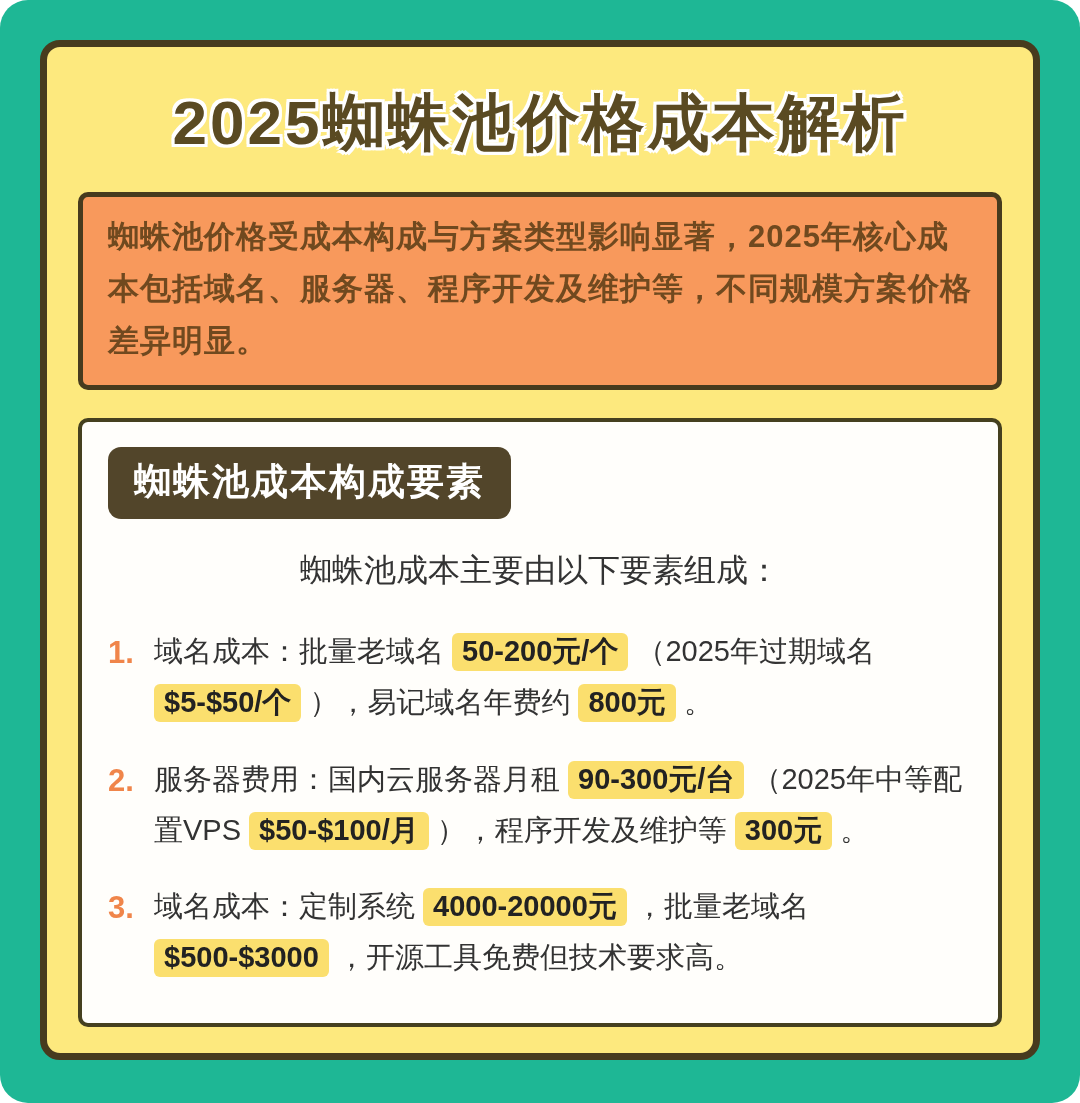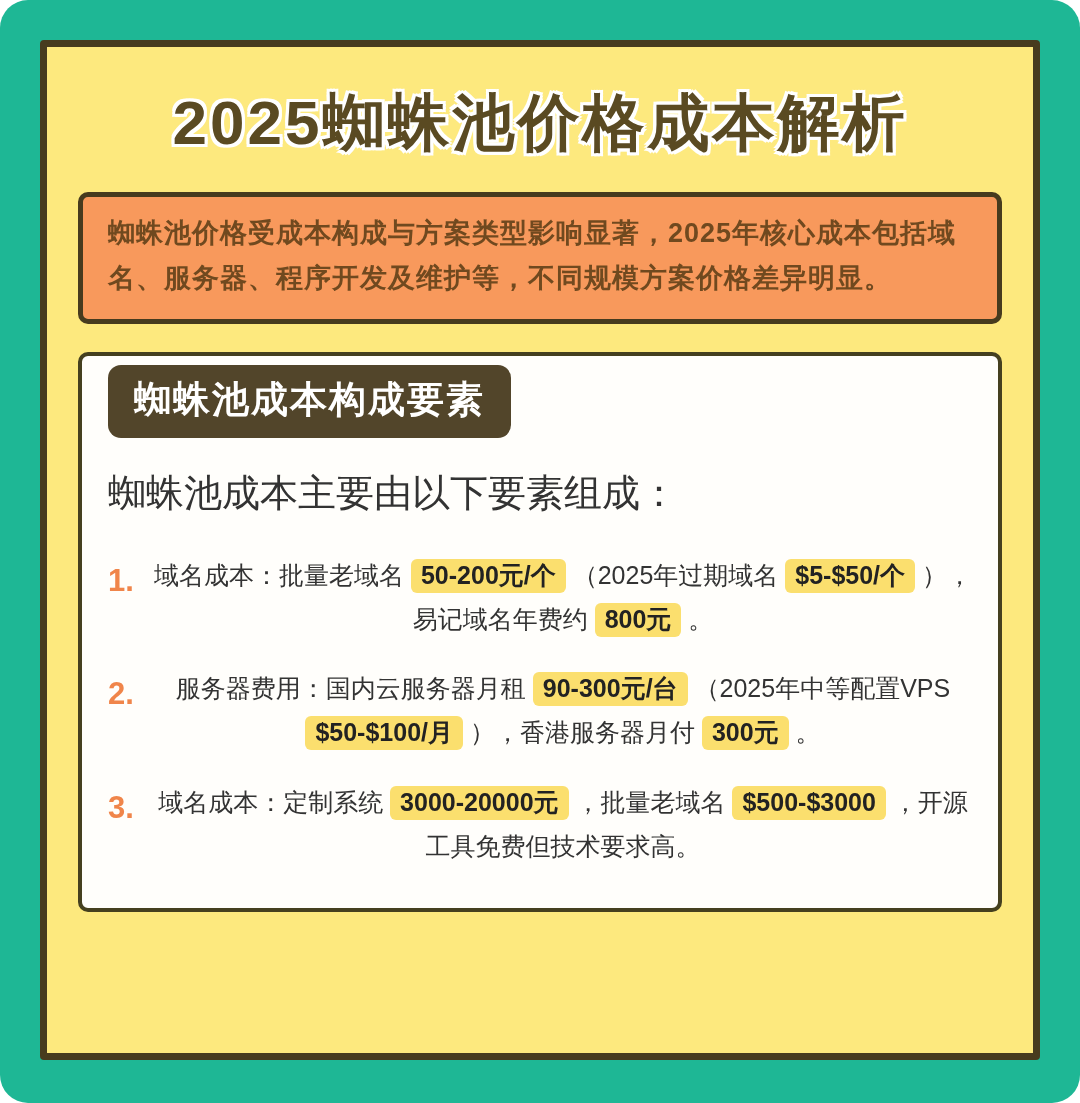--- a/index.html
+++ b/index.html
@@ -31,21 +31,21 @@
   .canvas{
     width:1080px;height:1103px;
     background:var(--canvas-bg);
     border-radius:28px;
     padding:40px 40px 43px 40px;
   }
   .card{
     width:100%;height:100%;
     background:var(--card-bg);
     border:7px solid var(--card-border);
-    border-radius:4px;
+    border-radius:20px;
     padding:0 31px;
   }
   .title{
     margin-top:34px;
     text-align:center;
     font-size:62px;
     font-weight:900;
     letter-spacing:3px;
     color:var(--title-color);
     line-height:1.35;
@@ -54,71 +54,71 @@
       -3px  3px 0 var(--title-outline), 3px  3px 0 var(--title-outline),
        0   -3px 0 var(--title-outline), 0    3px 0 var(--title-outline),
       -3px  0   0 var(--title-outline), 3px  0   0 var(--title-outline);
   }
   .summary{
     margin-top:27px;
     background:var(--summary-bg);
     border:5px solid var(--summary-border);
     border-radius:10px;
     padding:14px 25px 18px 25px;
-    font-size:27px;
+    font-size:31px;
     font-weight:700;
     color:var(--summary-text);
     line-height:1.68;
     letter-spacing:1px;
   }
   .panel{
     margin-top:28px;
     background:var(--panel-bg);
     border:4px solid var(--panel-border);
     border-radius:10px;
-    padding:9px 26px 40px 26px;
+    padding:25px 26px 40px 26px;
   }
   .badge{
     display:inline-block;
     background:var(--badge-bg);
     color:var(--badge-text);
     font-size:37px;
     font-weight:800;
     letter-spacing:2px;
     padding:13px 26px 15px 26px;
     border-radius:13px;
     line-height:1.2;
   }
   .intro{
     margin-top:27px;
-    font-size:38px;
+    font-size:32px;
     color:var(--body-text);
     line-height:1.5;
+    text-align:center;
   }
   .items{
     margin-top:32px;
     list-style:none;
     display:flex;
     flex-direction:column;
     gap:26px;
   }
   .item{display:flex;align-items:flex-start;}
   .num{
     flex:0 0 46px;
     color:var(--number-color);
     font-weight:700;
     font-size:31px;
     line-height:1.75;
   }
   .item-body{
     flex:1 1 auto;
-    font-size:25px;
+    font-size:29px;
     color:var(--body-text);
     line-height:1.75;
-    text-align:center;
   }
   .hl{
     background:var(--highlight-bg);
     color:var(--highlight-text);
     font-weight:700;
     padding:2px 10px 4px 10px;
     border-radius:6px;
     white-space:nowrap;
   }
 </style>
@@ -136,22 +136,22 @@
     <div class="panel">
       <div class="badge">蜘蛛池成本构成要素</div>
       <p class="intro">蜘蛛池成本主要由以下要素组成：</p>
       <ol class="items">
           <li class="item">
             <span class="num">1.</span>
             <span class="item-body"><span>域名成本：批量老域名 </span><mark class="hl">50-200元/个</mark><span> （2025年过期域名 </span><mark class="hl">$5-$50/个</mark><span> ），易记域名年费约 </span><mark class="hl">800元</mark><span> 。</span></span>
           </li>
           <li class="item">
             <span class="num">2.</span>
-            <span class="item-body"><span>服务器费用：国内云服务器月租 </span><mark class="hl">90-300元/台</mark><span> （2025年中等配置VPS </span><mark class="hl">$50-$100/月</mark><span> ），香港服务器月付 </span><mark class="hl">300元</mark><span> 。</span></span>
+            <span class="item-body"><span>服务器费用：国内云服务器月租 </span><mark class="hl">90-300元/台</mark><span> （2025年中等配置VPS </span><mark class="hl">$50-$100/月</mark><span> ），程序开发及维护等 </span><mark class="hl">300元</mark><span> 。</span></span>
           </li>
           <li class="item">
             <span class="num">3.</span>
-            <span class="item-body"><span>域名成本：定制系统 </span><mark class="hl">3000-20000元</mark><span> ，批量老域名 </span><mark class="hl">$500-$3000</mark><span> ，开源工具免费但技术要求高。</span></span>
+            <span class="item-body"><span>域名成本：定制系统 </span><mark class="hl">4000-20000元</mark><span> ，批量老域名 </span><mark class="hl">$500-$3000</mark><span> ，开源工具免费但技术要求高。</span></span>
           </li>
         </ol>
     </div>
   </div>
 </div>
 
 </body></html>

